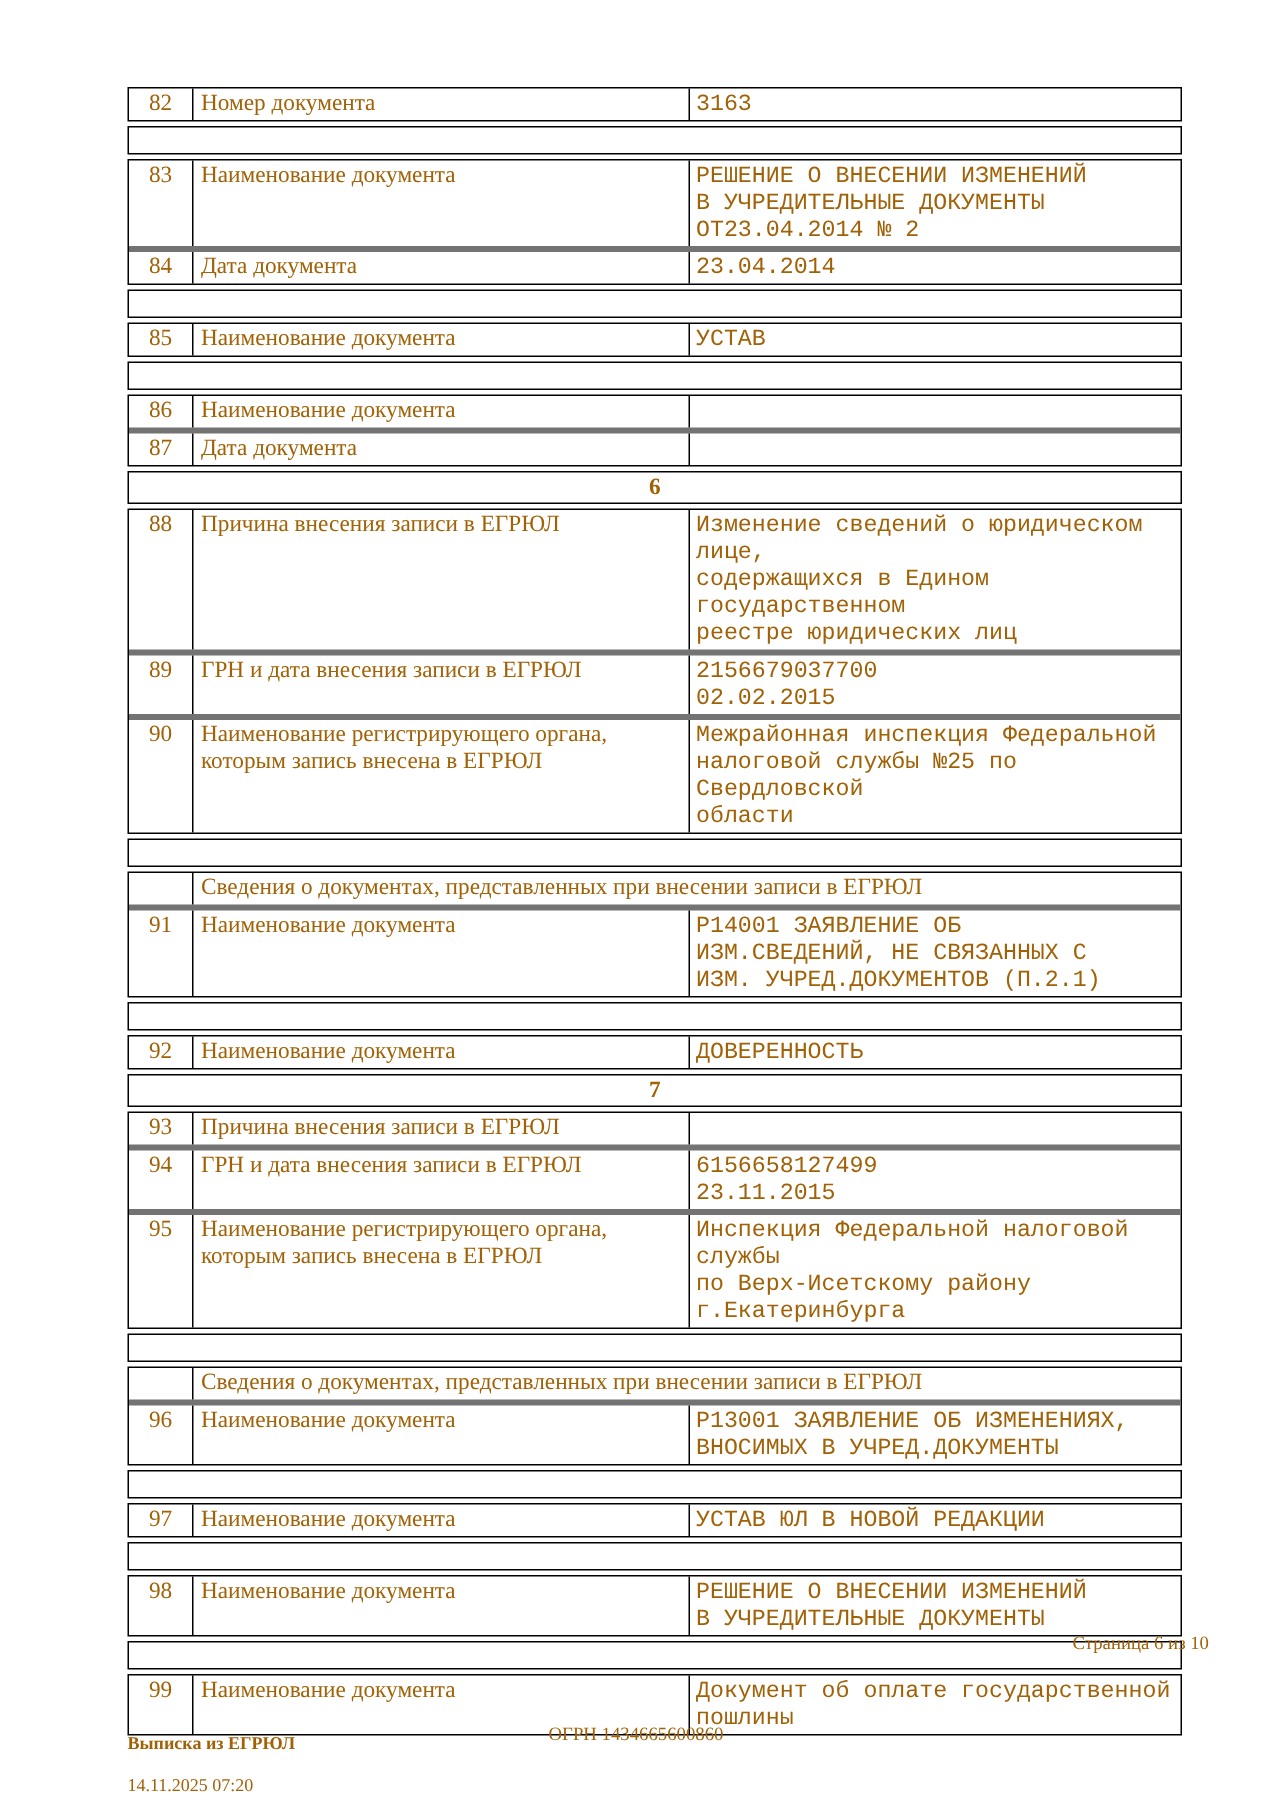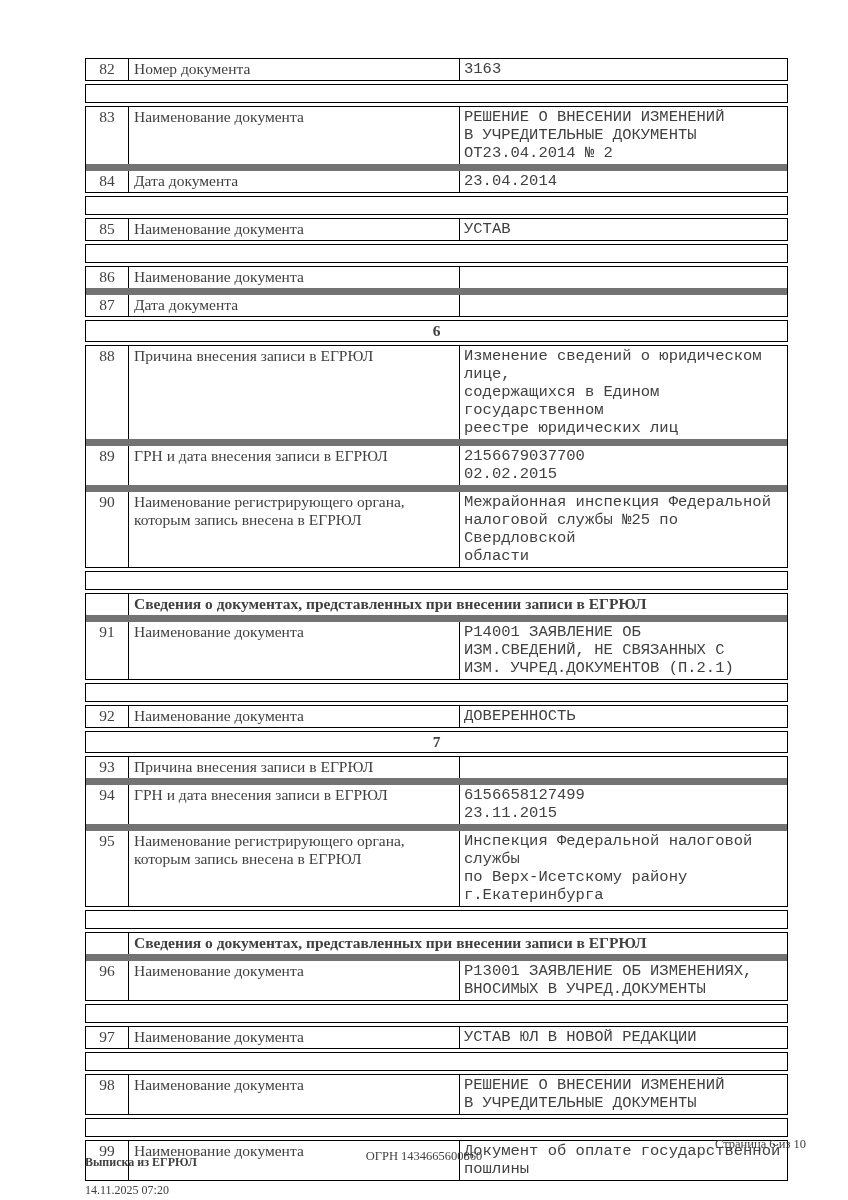--- a/index.html
+++ b/index.html
@@ -4,21 +4,21 @@
 <style>
   * { box-sizing: border-box; }
   html, body { margin: 0; padding: 0; background: #ffffff; }
   .page {
     position: relative;
     width: 848px;
     height: 1200px;
     margin: 0 auto;
     background: #ffffff;
     font-family: "Liberation Serif", "DejaVu Serif", serif;
-    color: #404040;
+    color: #a16207;
     overflow: hidden;
   }
   .doc {
     position: absolute;
     left: 85px;
     top: 58px;
     width: 703px;
   }
   .block {
     border: 1px solid #000000;
@@ -27,61 +27,61 @@
   }
   .block.empty { height: 19px; }
   .block.section {
     text-align: center;
     font-weight: bold;
     font-size: 15.5px;
     line-height: 18px;
     padding: 1px 0;
   }
   .row { display: flex; align-items: stretch; }
-  .row + .row { border-top: 7px solid #737373; }
+  .row + .row { border-top: 4px solid #737373; }
   .cell {
     font-size: 15.5px;
     line-height: 18px;
     padding: 1px 5px 2px 5px;
     white-space: pre-line;
   }
   .cell.num {
     flex: 0 0 43px;
     text-align: center;
     border-right: 1px solid #000000;
     padding: 1px 2px 2px 2px;
     white-space: normal;
   }
   .cell.label {
     flex: 0 0 331px;
     border-right: 1px solid #000000;
   }
   .cell.value { flex: 1 1 auto; min-width: 0; padding-left: 4px; font-family: Liberation Mono, monospace; }
-  .cell.span  { flex: 1 1 auto; min-width: 0; font-weight: bold; }
+  .cell.span  { flex: 1 1 auto; min-width: 0; }
   .footer-left {
     position: absolute;
     left: 85px;
     top: 1141px;
     font-size: 12px;
     line-height: 14px;
     white-space: pre-line;
   }
   .footer-left .fl1 { font-weight: bold; }
   .footer-center {
     position: absolute;
     left: 0; right: 0;
     top: 1149px;
     text-align: center;
     font-size: 12.5px;
     line-height: 14px;
   }
   .footer-right {
     position: absolute;
     right: 42px;
-    top: 1137px;
+    top: 1088px;
     font-size: 12.5px;
     line-height: 14px;
   }
 </style>
 </head>
 <body>
 
 <div class="page">
   <div class="doc">
       <div class="block rows">

